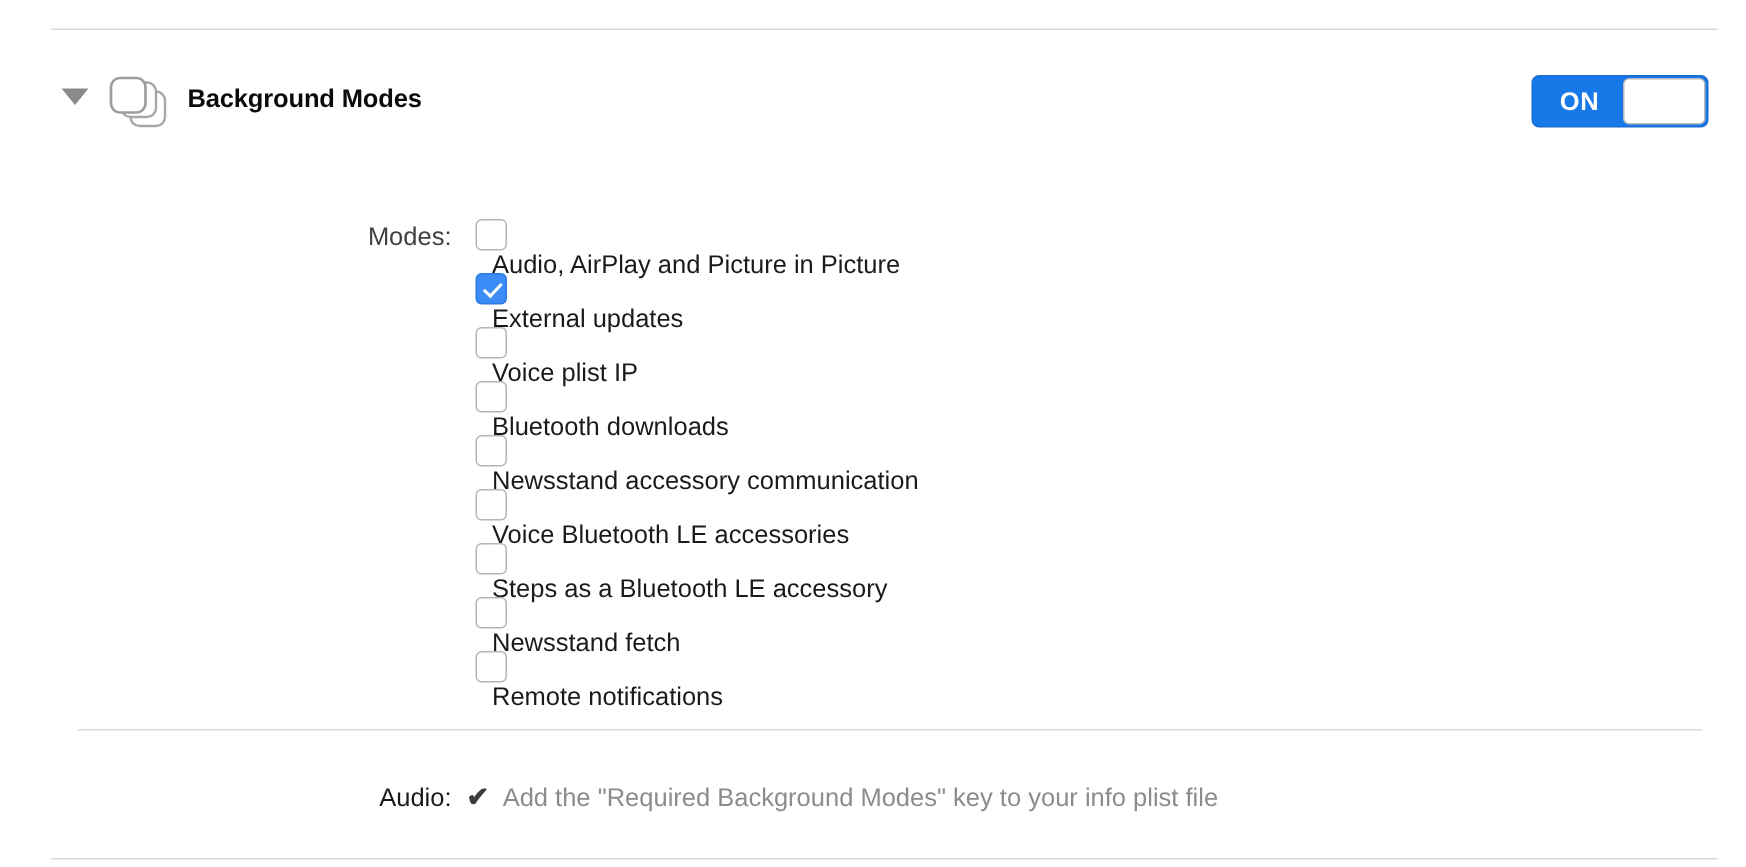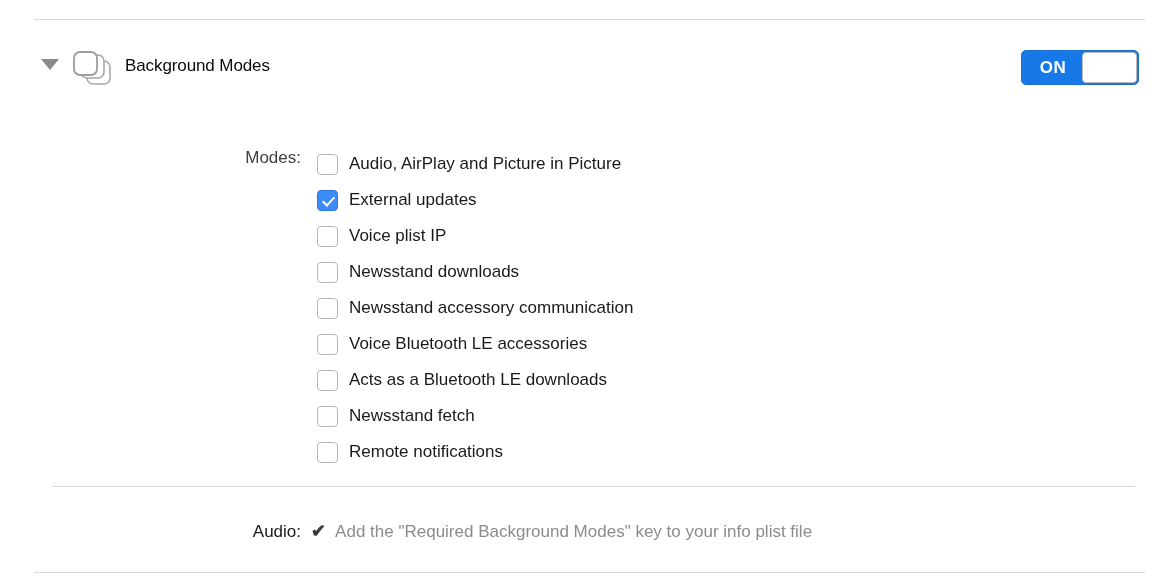--- a/index.html
+++ b/index.html
@@ -49,21 +49,21 @@
     left: 68px;
     top: 2px;
     width: 48px;
     height: 48px;
   }
   #section-title {
     position: absolute;
     left: 125px;
     top: 14px;
     font-size: 17px;
-    font-weight: normal;
+    font-weight: bold;
     color: #0b0b0b;
     letter-spacing: -0.1px;
     white-space: nowrap;
   }
 
   
   #capability-toggle {
     position: absolute;
     left: 1021px;
     top: 8px;
@@ -115,23 +115,24 @@
     font-size: 17px;
     color: #404040;
   }
   #modes-list {
     position: absolute;
     left: 317px;
     top: 0;
   }
   .mode-row {
     display: flex;
-    align-items: center;
+    align-items: flex-start;
     height: 36px;
     cursor: pointer;
+    flex-direction: column;
   }
   .checkbox {
     width: 21px;
     height: 21px;
     border-radius: 4px;
     border: 1px solid #b6b6b6;
     background: #ffffff;
     flex: 0 0 auto;
     position: relative;
   }
@@ -236,36 +237,36 @@
       <span class="mode-label">External updates</span>
     </div>
 
     <div class="mode-row">
       <span class="checkbox"></span>
       <span class="mode-label">Voice plist IP</span>
     </div>
 
     <div class="mode-row">
       <span class="checkbox"></span>
-      <span class="mode-label">Newsstand downloads</span>
+      <span class="mode-label">Bluetooth downloads</span>
     </div>
 
     <div class="mode-row">
       <span class="checkbox"></span>
       <span class="mode-label">Newsstand accessory communication</span>
     </div>
 
     <div class="mode-row">
       <span class="checkbox"></span>
       <span class="mode-label">Voice Bluetooth LE accessories</span>
     </div>
 
     <div class="mode-row">
       <span class="checkbox"></span>
-      <span class="mode-label">Acts as a Bluetooth LE downloads</span>
+      <span class="mode-label">Steps as a Bluetooth LE accessory</span>
     </div>
 
     <div class="mode-row">
       <span class="checkbox"></span>
       <span class="mode-label">Newsstand fetch</span>
     </div>
 
     <div class="mode-row">
       <span class="checkbox"></span>
       <span class="mode-label">Remote notifications</span>

